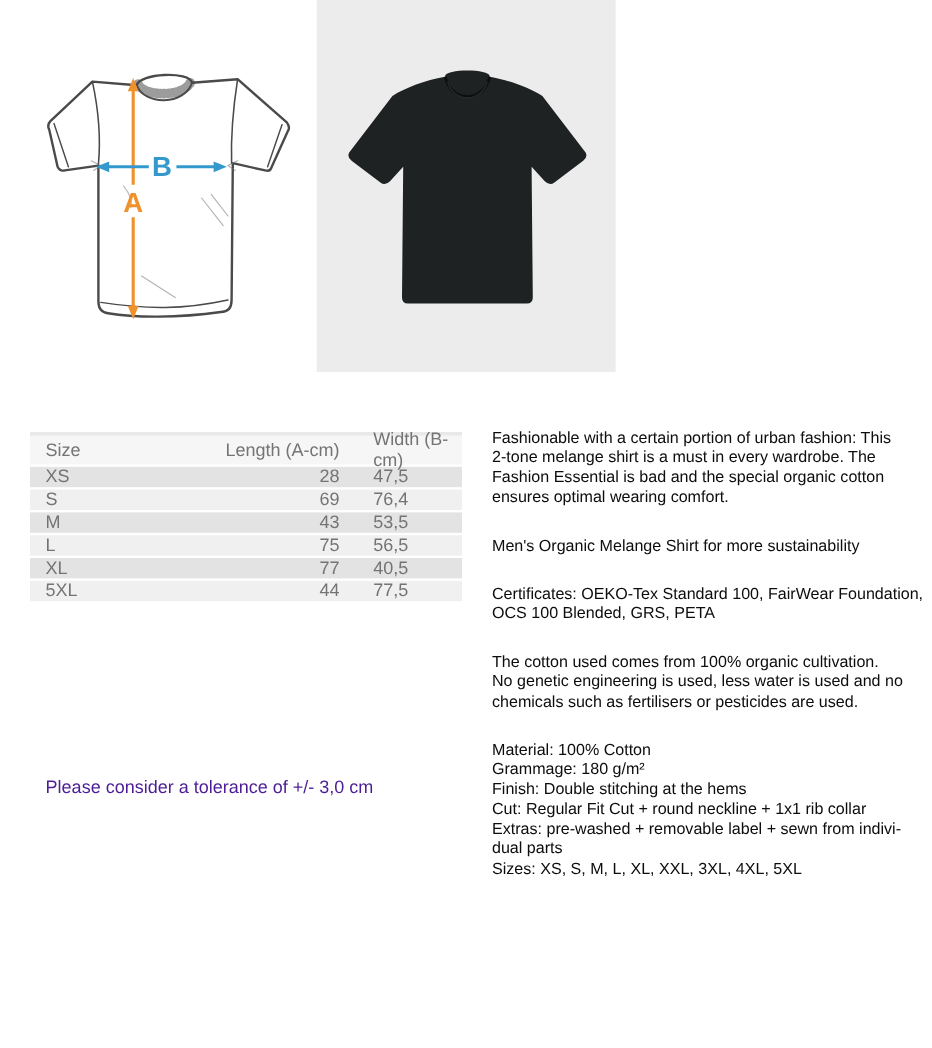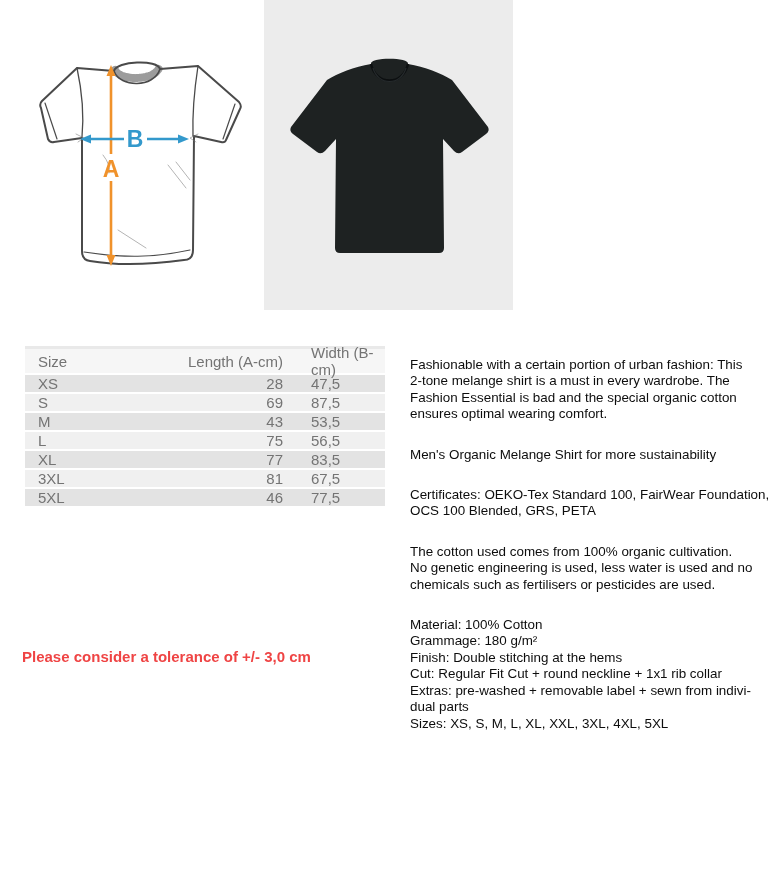--- a/index.html
+++ b/index.html
@@ -6,30 +6,30 @@
   .page{
     position:relative;width:777px;height:873px;background:#ffffff;
     font-family:"Liberation Sans",sans-serif;overflow:hidden;
   }
   
   .photo-panel{position:absolute;left:264px;top:0;width:249px;height:310px;background:#ececec;}
   .photo-panel svg{display:block;}
   
   .diagram{position:absolute;left:18px;top:50px;width:244px;height:228px;}
   
-  .size-table{position:absolute;left:25px;top:346px;width:360px;font-size:15px;color:#747474;}
+  .size-table{position:absolute;left:25px;top:360px;width:360px;font-size:15px;color:#747474;}
   .trow{display:flex;align-items:center;height:17px;padding-left:13px;margin-bottom:2px;}
   .trow.thead{background:#f6f6f6;border-top:3px solid #e9e9e9;height:24px;}
   .trow:nth-child(even){background:#e3e3e3;}
   .trow:nth-child(odd):not(.thead){background:#f0f0f0;}
   .c1{width:102px;}
   .c2{width:143px;text-align:right;}
   .c3{flex:1;margin-left:28px;}
   
-  .note{position:absolute;left:22px;top:648px;font-size:15px;color:#ef4444;font-weight:bold;}
+  .note{position:absolute;left:38px;top:648px;font-size:15px;color:#4c1d95;}
   
   .desc{position:absolute;left:410px;top:357px;width:372px;font-size:13.4px;line-height:16.4px;color:#0d0d0d;}
   .desc p{margin:0 0 24px 0;white-space:pre-line;}
   .mline{fill:none;}
   .mlabel{font-family:"Liberation Sans",sans-serif;font-weight:bold;font-size:23px;}
 </style>
 </head>
 <body>
 
 <div class="page">
@@ -96,45 +96,40 @@
       <div class="c3">Width (B-cm)</div>
     </div>
     <div class="trow">
       <div class="c1">XS</div>
       <div class="c2">28</div>
       <div class="c3">47,5</div>
     </div>
     <div class="trow">
       <div class="c1">S</div>
       <div class="c2">69</div>
-      <div class="c3">87,5</div>
+      <div class="c3">76,4</div>
     </div>
     <div class="trow">
       <div class="c1">M</div>
       <div class="c2">43</div>
       <div class="c3">53,5</div>
     </div>
     <div class="trow">
       <div class="c1">L</div>
       <div class="c2">75</div>
       <div class="c3">56,5</div>
     </div>
     <div class="trow">
       <div class="c1">XL</div>
       <div class="c2">77</div>
-      <div class="c3">83,5</div>
-    </div>
-    <div class="trow">
-      <div class="c1">3XL</div>
-      <div class="c2">81</div>
-      <div class="c3">67,5</div>
+      <div class="c3">40,5</div>
     </div>
     <div class="trow">
       <div class="c1">5XL</div>
-      <div class="c2">46</div>
+      <div class="c2">44</div>
       <div class="c3">77,5</div>
     </div>
   </div>
 
   <div class="note">Please consider a tolerance of +/- 3,0 cm</div>
 
   <div class="desc">
     <p>Fashionable with a certain portion of urban fashion: This
 2-tone melange shirt is a must in every wardrobe. The
 Fashion Essential is bad and the special organic cotton

